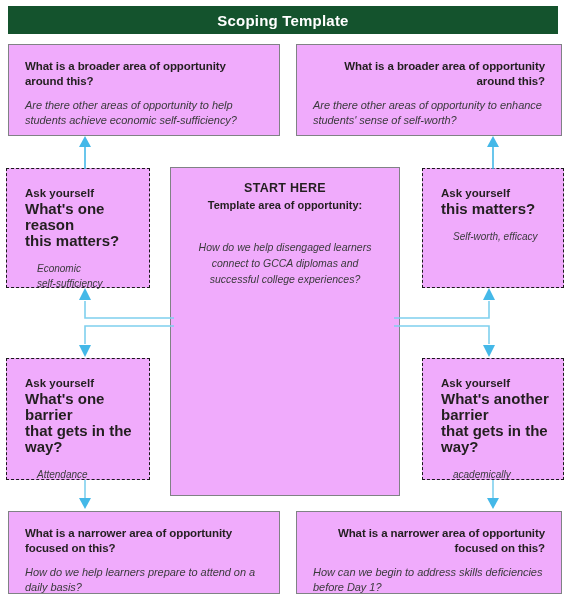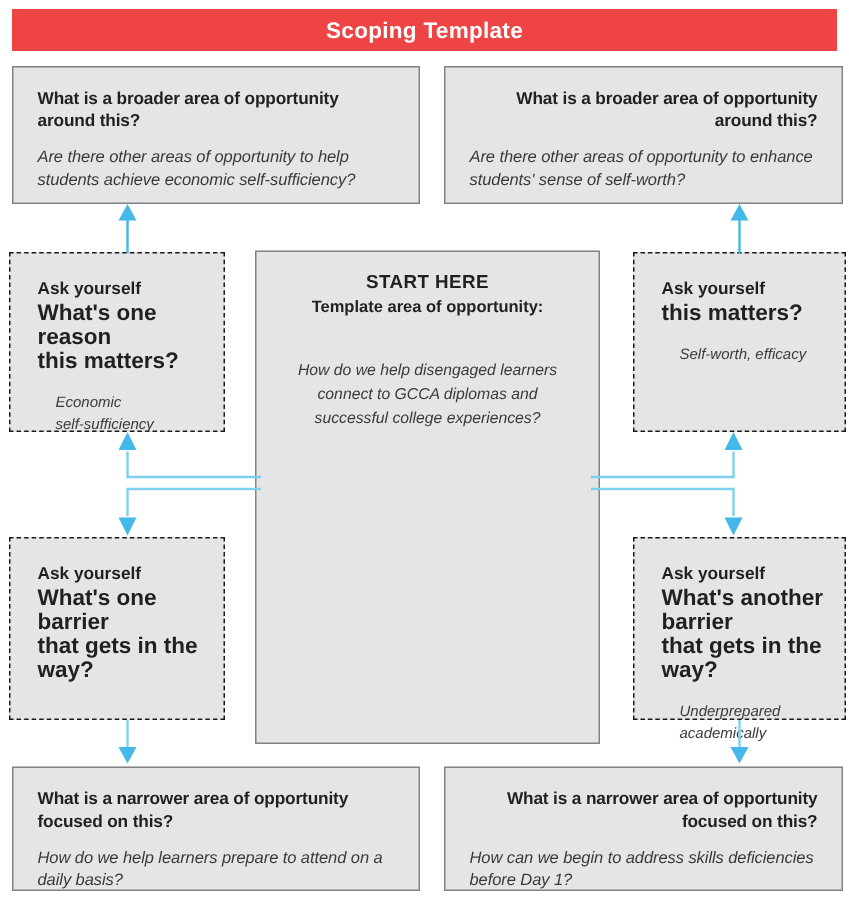--- a/index.html
+++ b/index.html
@@ -21,38 +21,38 @@
     background: #ffffff;
   }
 
   
   .header-bar {
     position: absolute;
     left: 8px;
     top: 6px;
     width: 550px;
     height: 28px;
-    background: #ef4444;
+    background: #14532d;
     display: flex;
     align-items: center;
     justify-content: center;
   }
   .header-title {
     color: #ffffff;
     font-size: 15px;
     font-weight: 600;
     letter-spacing: 0.2px;
     line-height: 1;
   }
 
   
   .box {
     position: absolute;
     box-sizing: border-box;
-    background: #e5e5e5;
+    background: #f0abfc;
   }
   .box-solid {
     border: 1.5px solid #808285;
   }
   .box-dashed {
     border: 1.6px dashed #1a1a1a;
   }
   .box-center {
     border: 1.5px solid #808285;
   }
@@ -188,30 +188,33 @@
         <div></div>
       </div>
     </div>
   </div>
 
   <div class="box box-dashed" style="left:6px; top:358px; width:144px; height:122px;">
     <div class="ask-inner">
       <div class="ask-head">Ask yourself</div>
       <div class="ask-sub">What's one barrier</div>
       <div class="ask-sub">that gets in the way?</div>
+      <div class="ask-ans">
+        <div>Attendance</div>
+        <div></div>
+      </div>
     </div>
   </div>
 
   <div class="box box-dashed" style="left:422px; top:358px; width:142px; height:122px;">
     <div class="ask-inner">
       <div class="ask-head">Ask yourself</div>
       <div class="ask-sub">What's another barrier</div>
       <div class="ask-sub">that gets in the way?</div>
       <div class="ask-ans">
-        <div>Underprepared</div>
         <div>academically</div>
       </div>
     </div>
   </div>
 
   <div class="box box-center" style="left:170px; top:167px; width:230px; height:329px;">
     <div class="center-inner">
       <div class="start-here">START HERE</div>
       <div class="start-sub">Template area of opportunity:</div>
       <div class="start-body">How do we help disengaged learners connect to GCCA diplomas and successful college experiences?</div>

